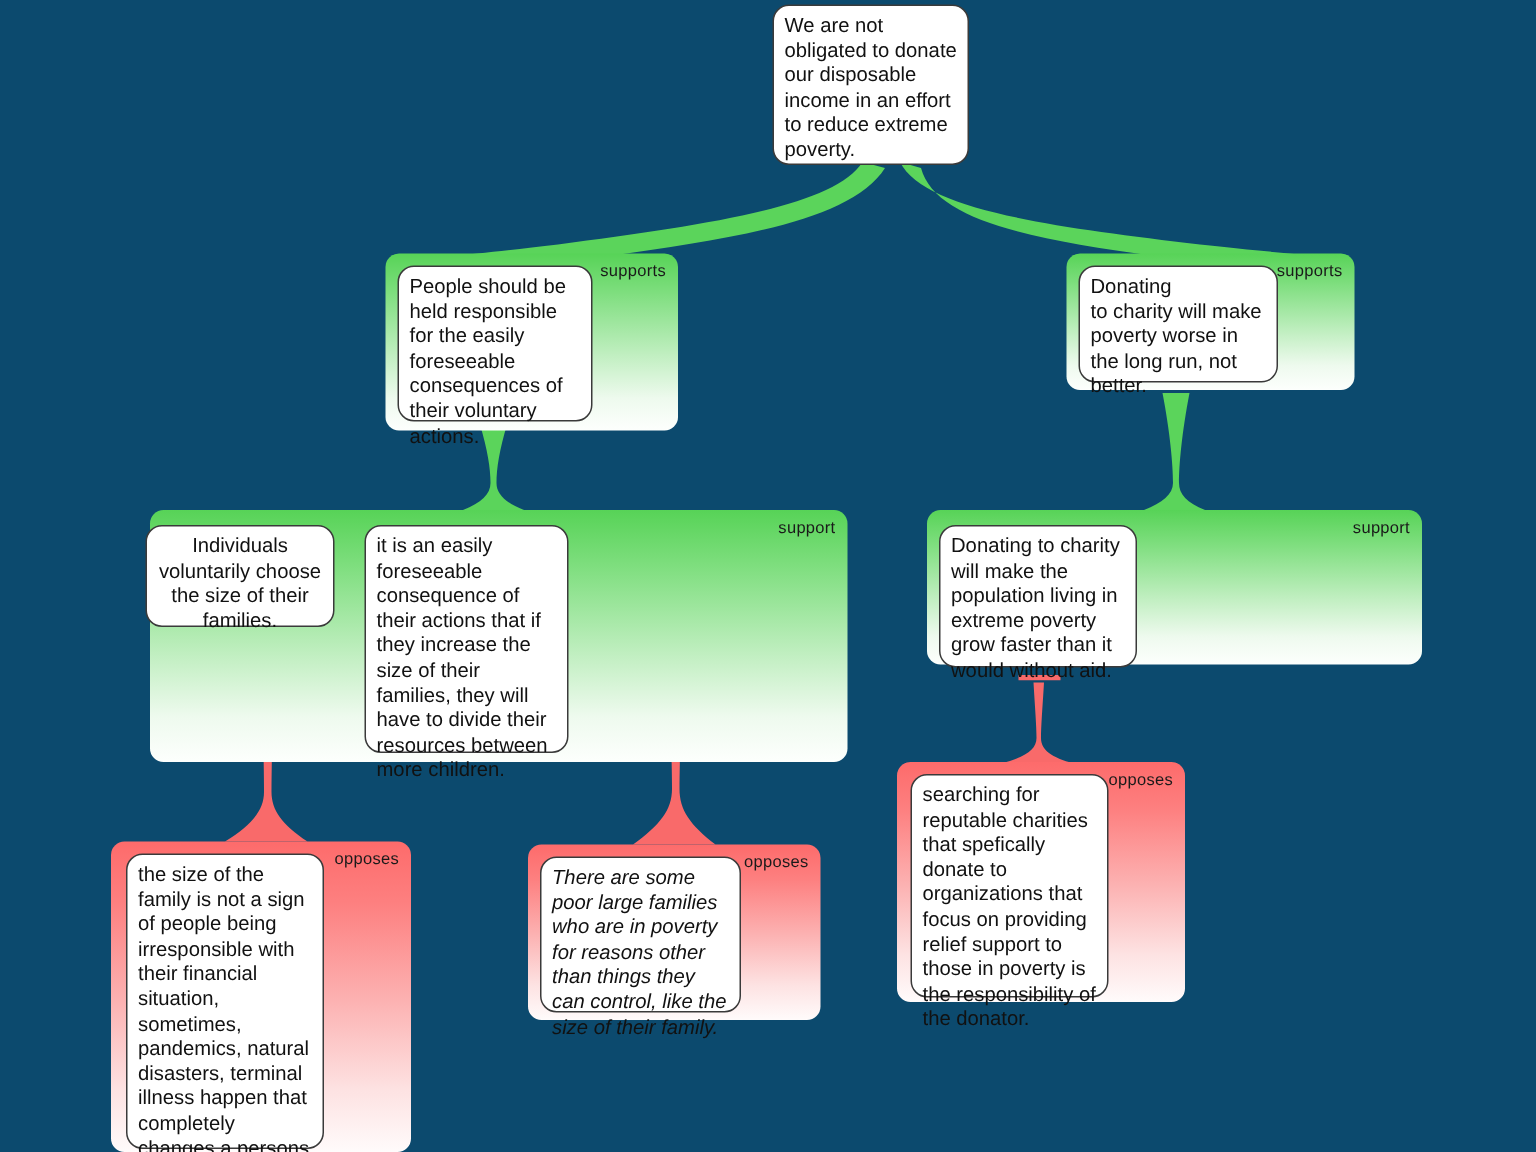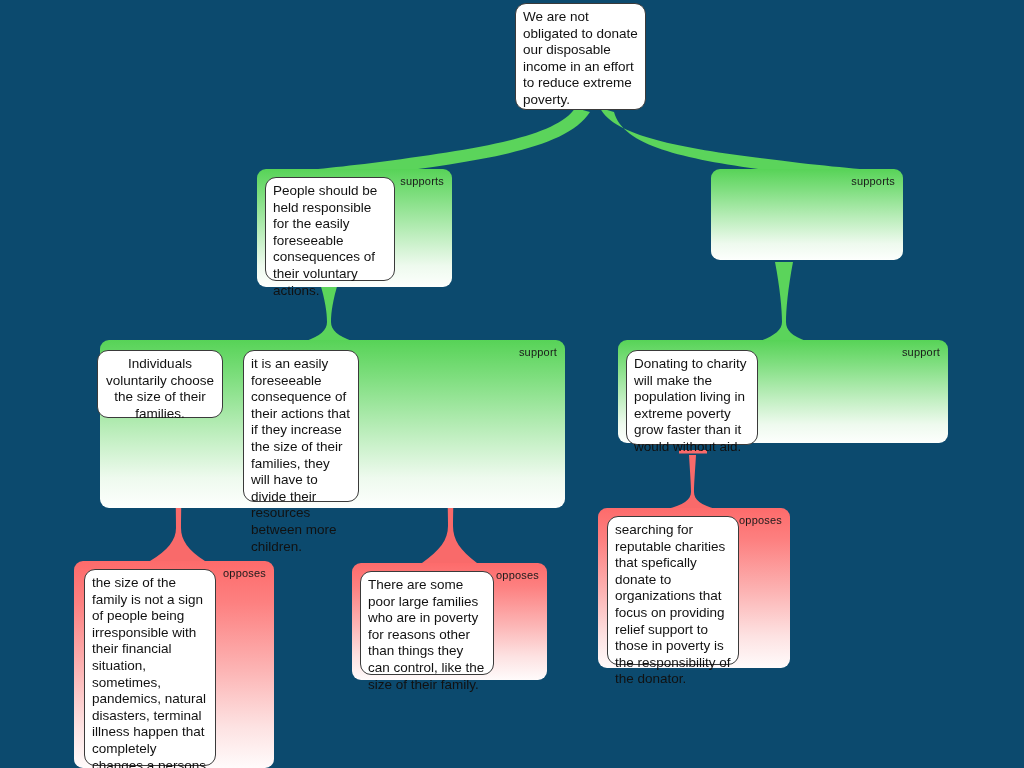--- a/index.html
+++ b/index.html
@@ -102,35 +102,37 @@
 
   <div class="panel green" style="left:257px;top:169px;width:195px;height:118px;">
     <span class="panel-label">supports</span>
   </div>
   <div class="bubble" style="left:265px;top:177px;width:130px;height:104px;">People should be held responsible for the easily foreseeable consequences of their voluntary actions.</div>
 
   <div class="panel green" style="left:100px;top:340px;width:465px;height:168px;">
     <span class="panel-label">support</span>
   </div>
   <div class="bubble" style="left:97px;top:350px;width:126px;height:68px;text-align:center;">Individuals voluntarily choose the size of their families.</div>
-  <div class="bubble" style="left:243px;top:350px;width:116px;height:152px;">it is an easily foreseeable consequence of their actions that if they increase the size of their families, they will have to divide their resources between more children.</div>
+  <div class="bubble" style="left:243px;top:350px;width:136px;height:152px;">it is an easily foreseeable consequence of their actions that if they increase the size of their families, they will have to divide their resources between more children.</div>
 
   <div class="panel red" style="left:74px;top:561px;width:200px;height:207px;">
     <span class="panel-label">opposes</span>
   </div>
   <div class="bubble" style="left:84px;top:569px;width:132px;height:197px;">the size of the family is not a sign of people being irresponsible with their financial situation, sometimes, pandemics, natural disasters, terminal illness happen that completely changes a persons livelihood.</div>
 
   <div class="panel red" style="left:352px;top:563px;width:195px;height:117px;">
     <span class="panel-label">opposes</span>
   </div>
-  <div class="bubble" style="left:360px;top:571px;width:134px;height:104px;">There are some poor large families who are in poverty for reasons other than things they can control, like the size of their family.</div>
+  <div class="bubble" style="left:360px;top:571px;width:134px;height:104px;font-style:italic;">There are some poor large families who are in poverty for reasons other than things they can control, like the size of their family.</div>
 
   <div class="panel green" style="left:711px;top:169px;width:192px;height:91px;">
     <span class="panel-label">supports</span>
   </div>
+  <div class="bubble" style="left:719px;top:177px;width:133px;height:78px;white-space:pre-line;">Donating
+to charity will make poverty worse in the long run, not better.</div>
 
   <div class="panel green" style="left:618px;top:340px;width:330px;height:103px;">
     <span class="panel-label">support</span>
   </div>
   <div class="bubble" style="left:626px;top:350px;width:132px;height:95px;">Donating to charity will make the population living in extreme poverty grow faster than it would without aid.</div>
 
   <div class="panel red" style="left:598px;top:508px;width:192px;height:160px;">
     <span class="panel-label">opposes</span>
   </div>
   <div class="bubble" style="left:607px;top:516px;width:132px;height:149px;">searching for reputable charities that spefically donate to organizations that focus on providing relief support to those in poverty is the responsibility of the donator.</div>

